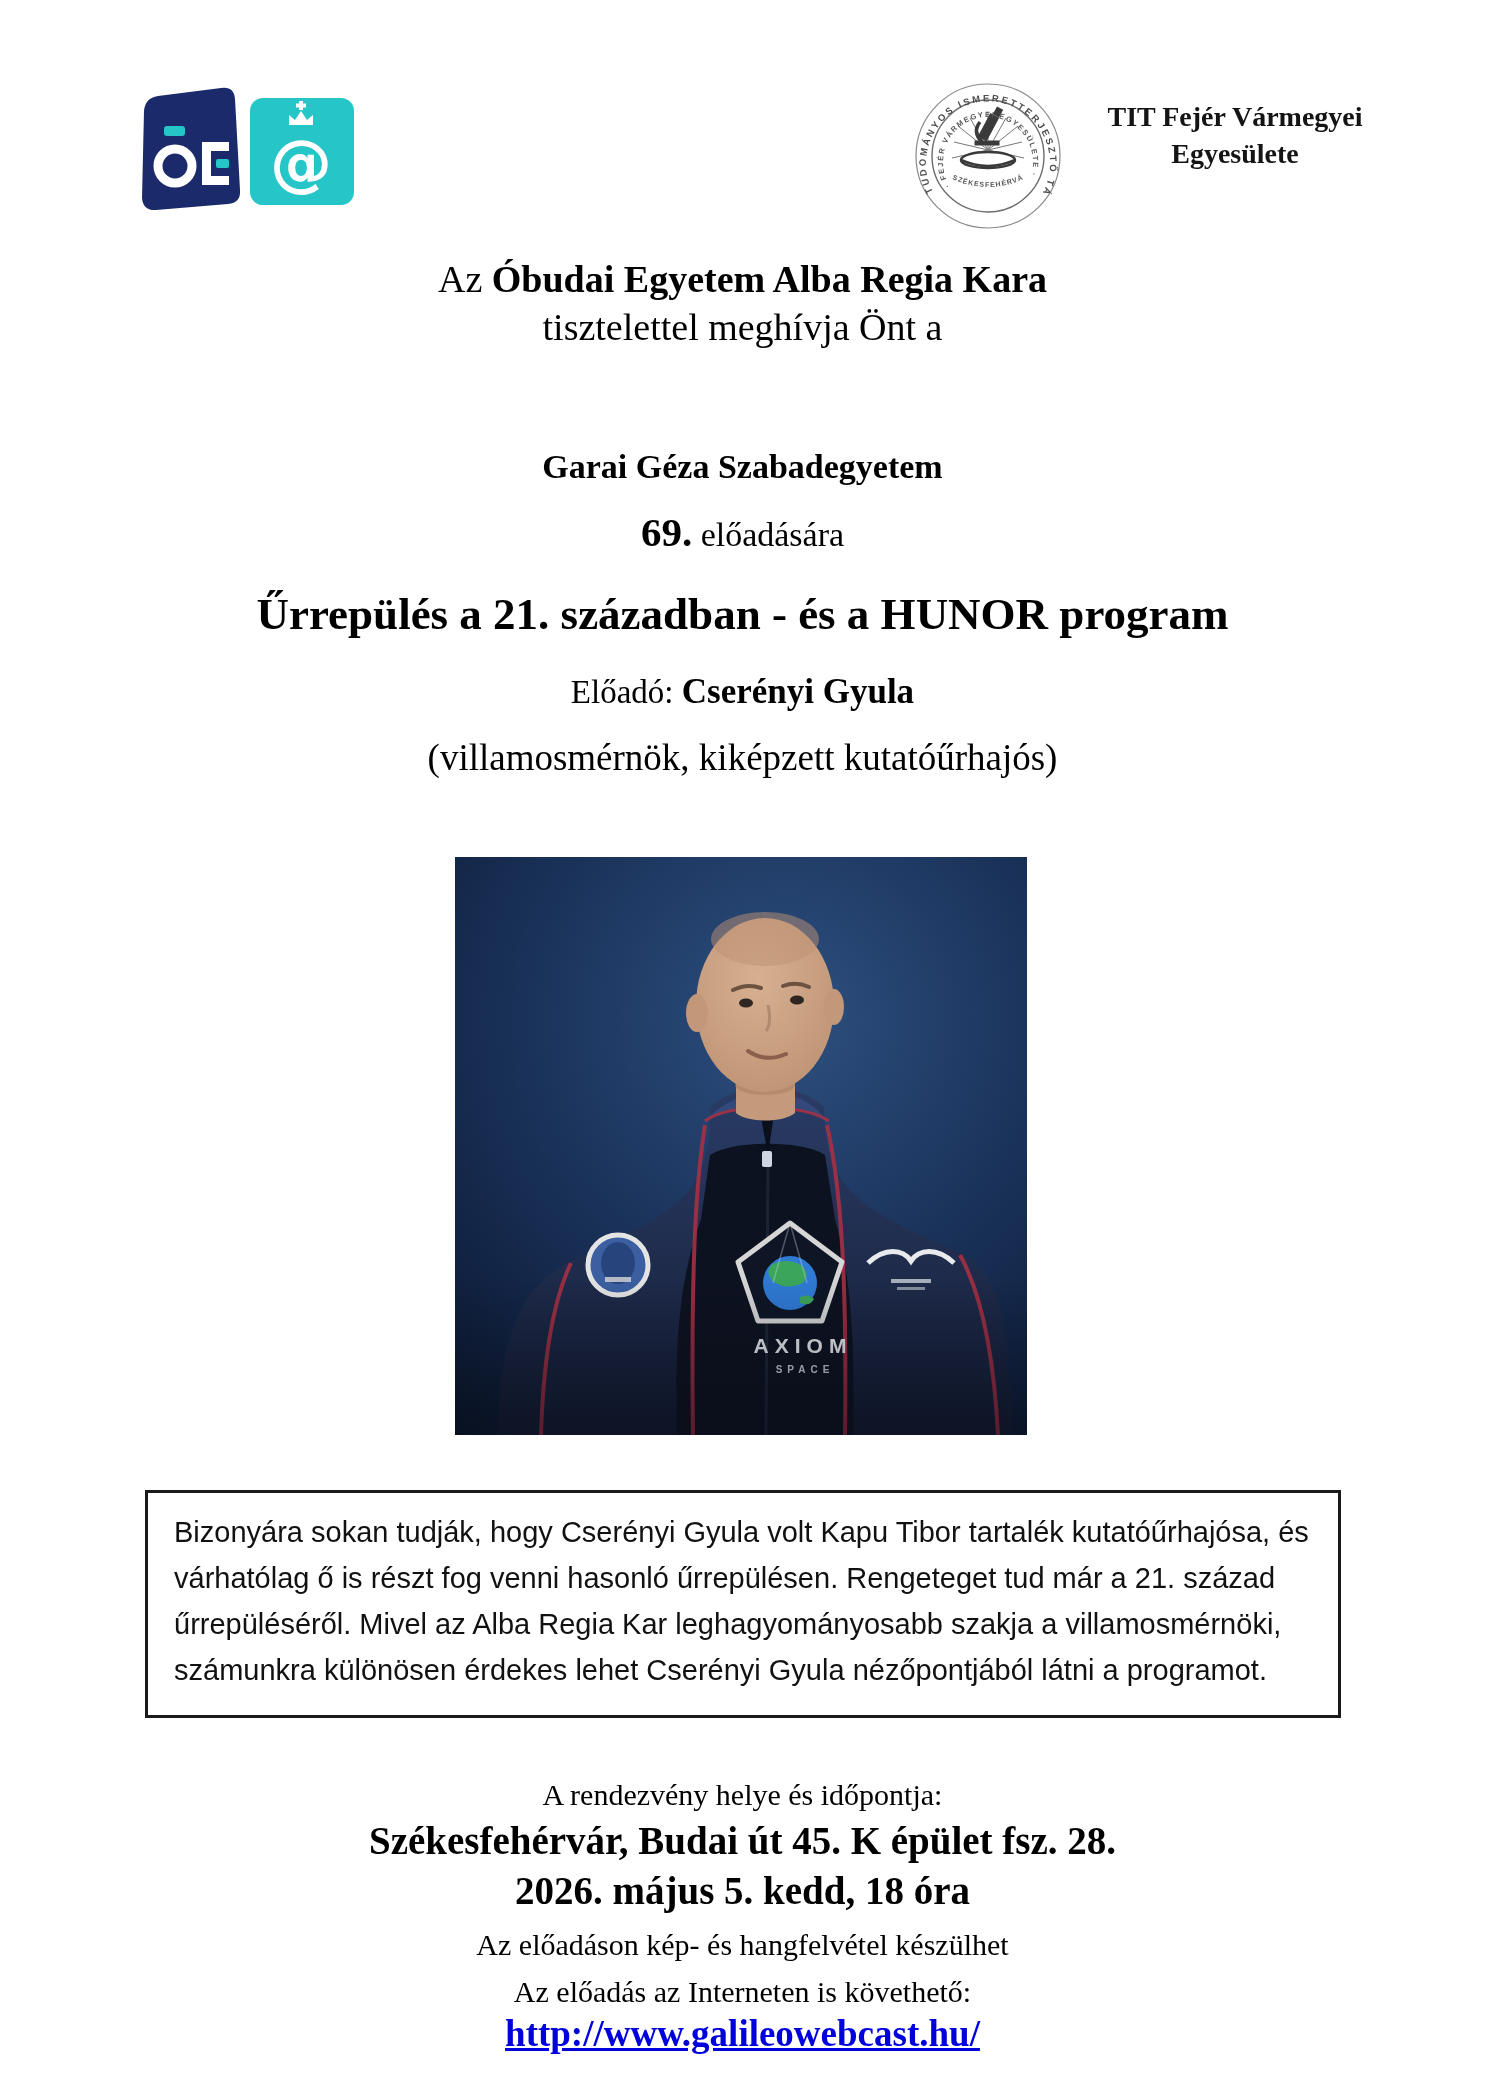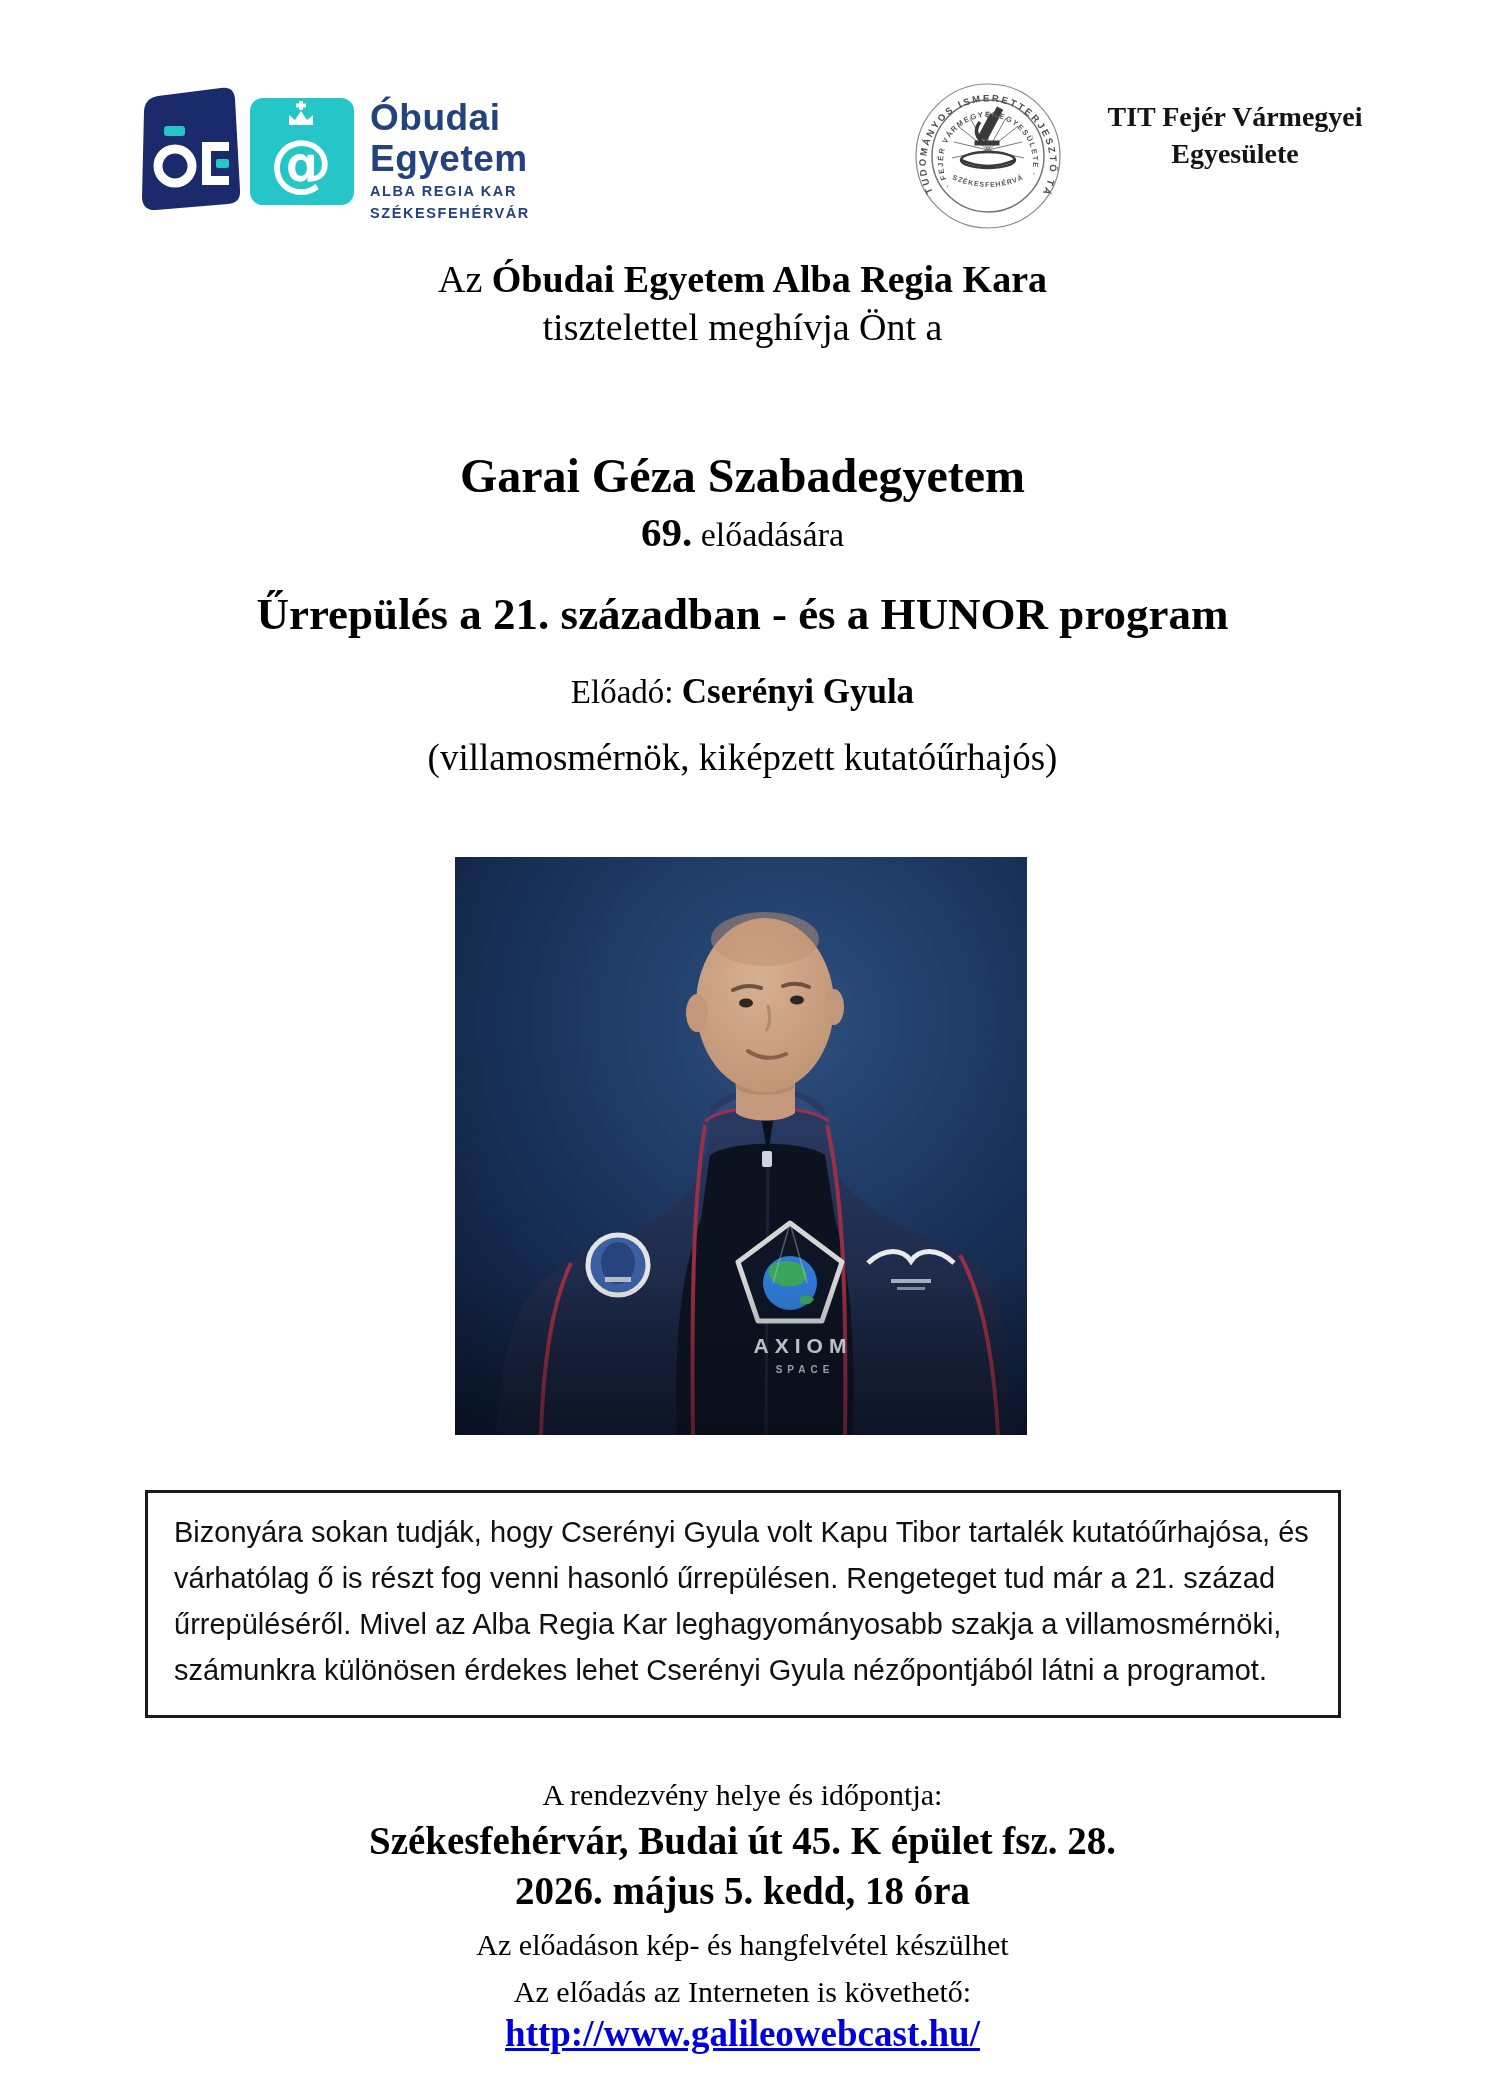--- a/index.html
+++ b/index.html
@@ -20,21 +20,21 @@
   .oe-word .big{font-size:37px;font-weight:bold;line-height:41px;letter-spacing:.5px;}
   .oe-word .small{font-size:14.5px;font-weight:bold;letter-spacing:1.6px;margin-top:3px;line-height:19px;}
   .tit-seal{position:absolute;left:912px;top:80px;}
   .tit-name{
     position:absolute;left:1080px;top:98px;width:310px;
     text-align:center;font-weight:bold;font-size:28px;line-height:37px;color:#141414;
   }
 
   
   .invite{top:255px;font-size:38px;line-height:48px;}
-  .series{top:448px;font-size:48px;font-weight:bold;}
+  .series{top:448px;font-size:34px;font-weight:bold;}
   .lecture-no{top:508px;font-size:34px;}
   .lecture-no b{font-size:41px;}
   .main-title{top:588px;font-size:45px;font-weight:bold;}
   .speaker{top:672px;font-size:33px;}
   .speaker b{font-size:35px;}
   .qualif{top:736px;font-size:37px;}
 
   
   .photo{position:absolute;left:455px;top:857px;width:572px;height:578px;}
 
@@ -72,26 +72,20 @@
       <rect x="80" y="57" width="27" height="9" fill="#ffffff"></rect>
       <rect x="80" y="91" width="27" height="9" fill="#ffffff"></rect>
       <rect x="94" y="74" width="13" height="9" rx="2" fill="#25c5c8"></rect>
 
       <rect x="128" y="13" width="104" height="107" rx="13" fill="#25c5c8"></rect>
       <path d="M167,40 L167,30 L173,35 L179,26 L185,35 L191,30 L191,40 Z" fill="#ffffff"></path>
       <rect x="177" y="16" width="4" height="9" fill="#ffffff"></rect>
       <rect x="174" y="18.5" width="10" height="4" fill="#ffffff"></rect>
       <text x="179" y="99" text-anchor="middle" font-family="DejaVu Sans, sans-serif" font-size="62" font-weight="bold" fill="#ffffff">@</text>
     </svg>
-    <div class="oe-word">
-      <div class="big">Óbudai</div>
-      <div class="big">Egyetem</div>
-      <div class="small">ALBA REGIA KAR</div>
-      <div class="small">SZÉKESFEHÉRVÁR</div>
-    </div>
   </div>
 
   <svg class="tit-seal" width="152" height="152" viewBox="0 0 152 152">
     <defs>
       <path id="sealOuter" d="M 21,112 A 62,62 0 1 1 131,112"></path>
       <path id="sealInner" d="M 38,106 A 45,45 0 1 1 114,106"></path>
       <path id="sealBottom" d="M 40,99 Q 76,115 112,99"></path>
     </defs>
     <circle cx="76" cy="76" r="72" fill="none" stroke="#8a8a8a" stroke-width="1.2"></circle>
     <circle cx="76" cy="76" r="56" fill="none" stroke="#6e6e6e" stroke-width="1.4"></circle>

